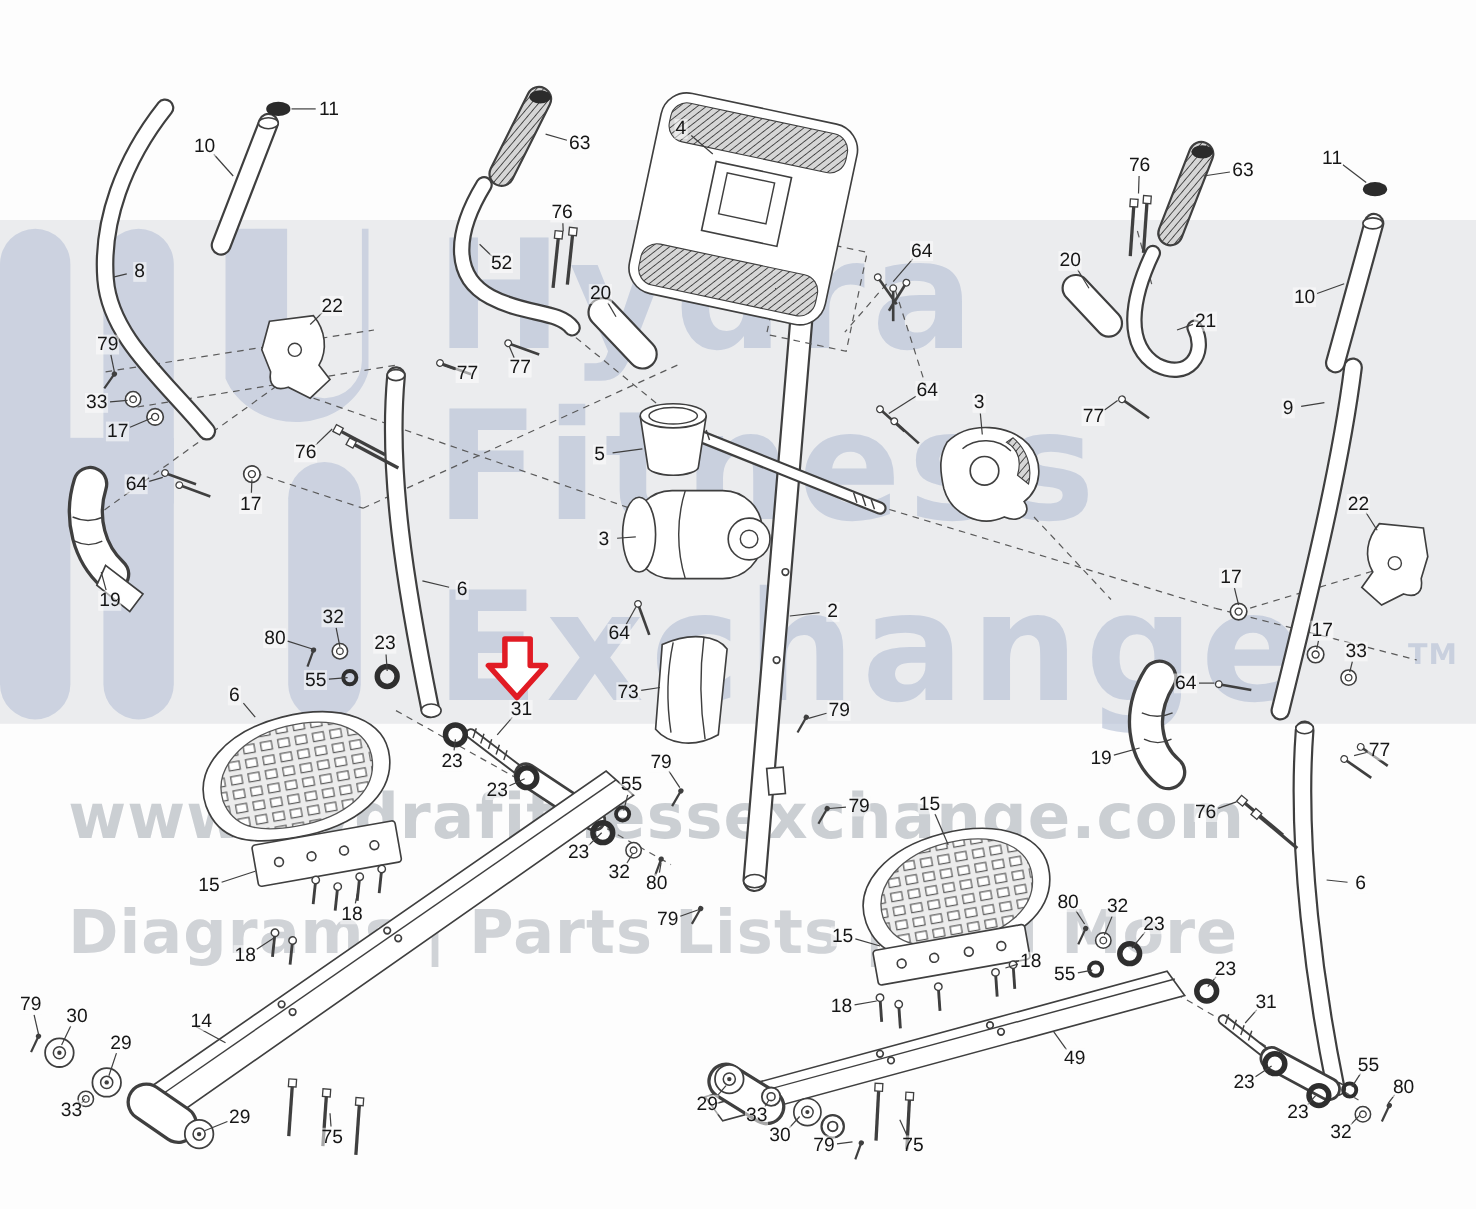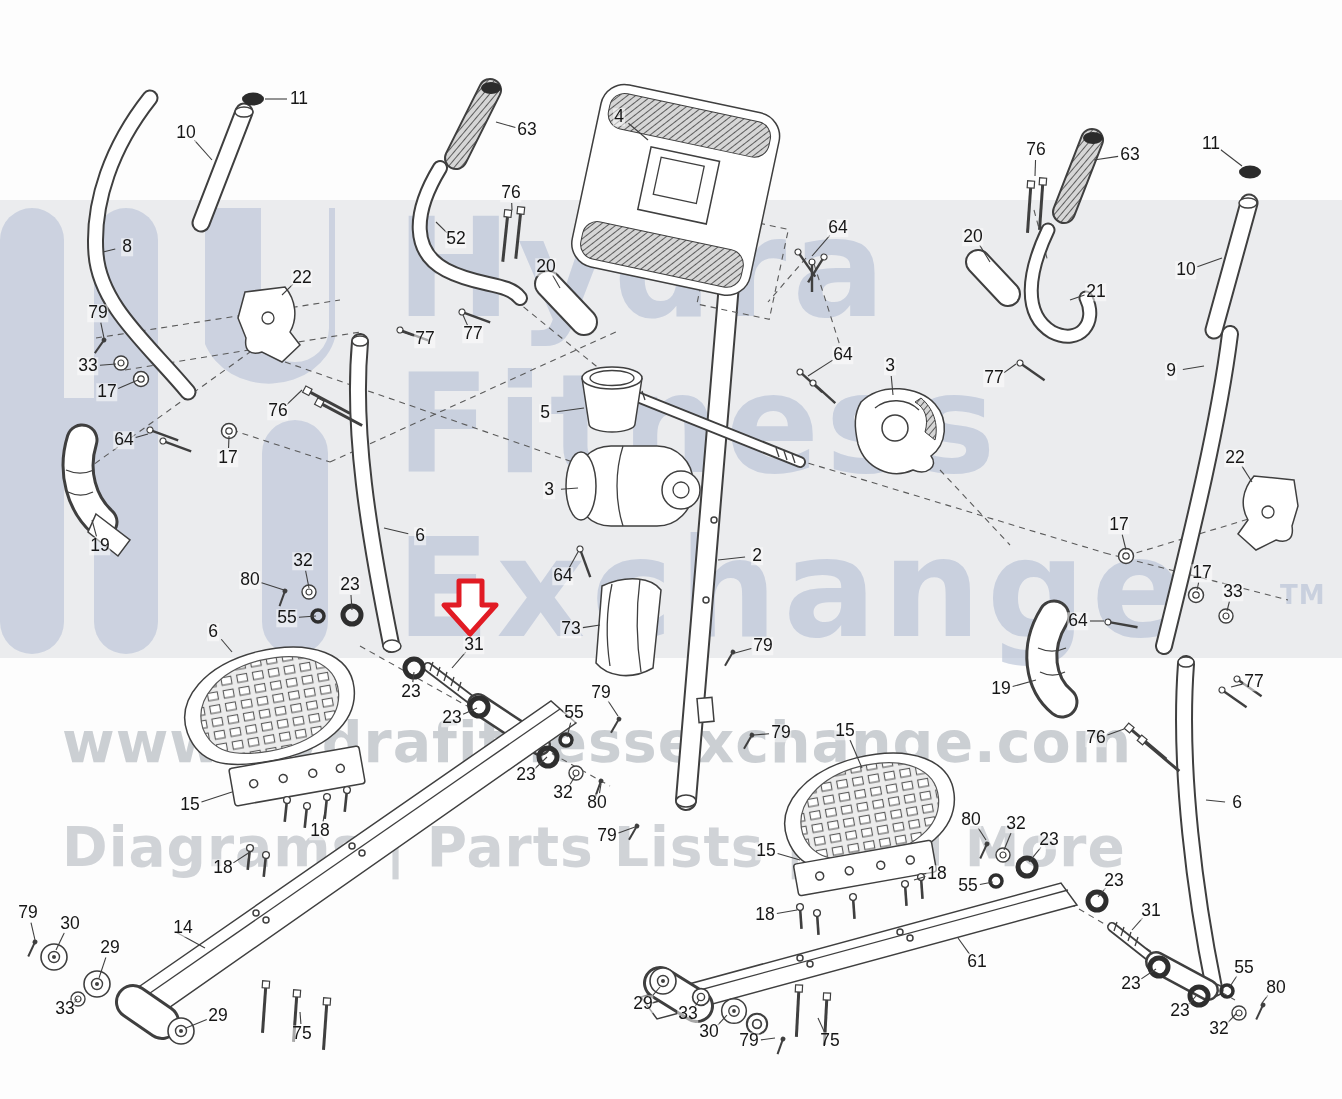--- a/index.html
+++ b/index.html
@@ -546,21 +546,21 @@
       <div class="callout" style="left: 607px; top: 836px;">79</div>
       <div class="callout" style="left: 845px; top: 731px;">15</div>
       <div class="callout" style="left: 766px; top: 851px;">15</div>
       <div class="callout" style="left: 937px; top: 874px;">18</div>
       <div class="callout" style="left: 765px; top: 915px;">18</div>
       <div class="callout" style="left: 643px; top: 1004px;">29</div>
       <div class="callout" style="left: 688px; top: 1014px;">33</div>
       <div class="callout" style="left: 709px; top: 1032px;">30</div>
       <div class="callout" style="left: 749px; top: 1041px;">79</div>
       <div class="callout" style="left: 830px; top: 1041px;">75</div>
-      <div class="callout" style="left: 977px; top: 962px;">61</div>
+      <div class="callout" style="left: 977px; top: 962px;">49</div>
       <div class="callout" style="left: 1036px; top: 150px;">76</div>
       <div class="callout" style="left: 1130px; top: 155px;">63</div>
       <div class="callout" style="left: 1211px; top: 144px;">11</div>
       <div class="callout" style="left: 1186px; top: 270px;">10</div>
       <div class="callout" style="left: 973px; top: 237px;">20</div>
       <div class="callout" style="left: 1096px; top: 292px;">21</div>
       <div class="callout" style="left: 994px; top: 378px;">77</div>
       <div class="callout" style="left: 1171px; top: 371px;">9</div>
       <div class="callout" style="left: 1235px; top: 458px;">22</div>
       <div class="callout" style="left: 1119px; top: 525px;">17</div>

